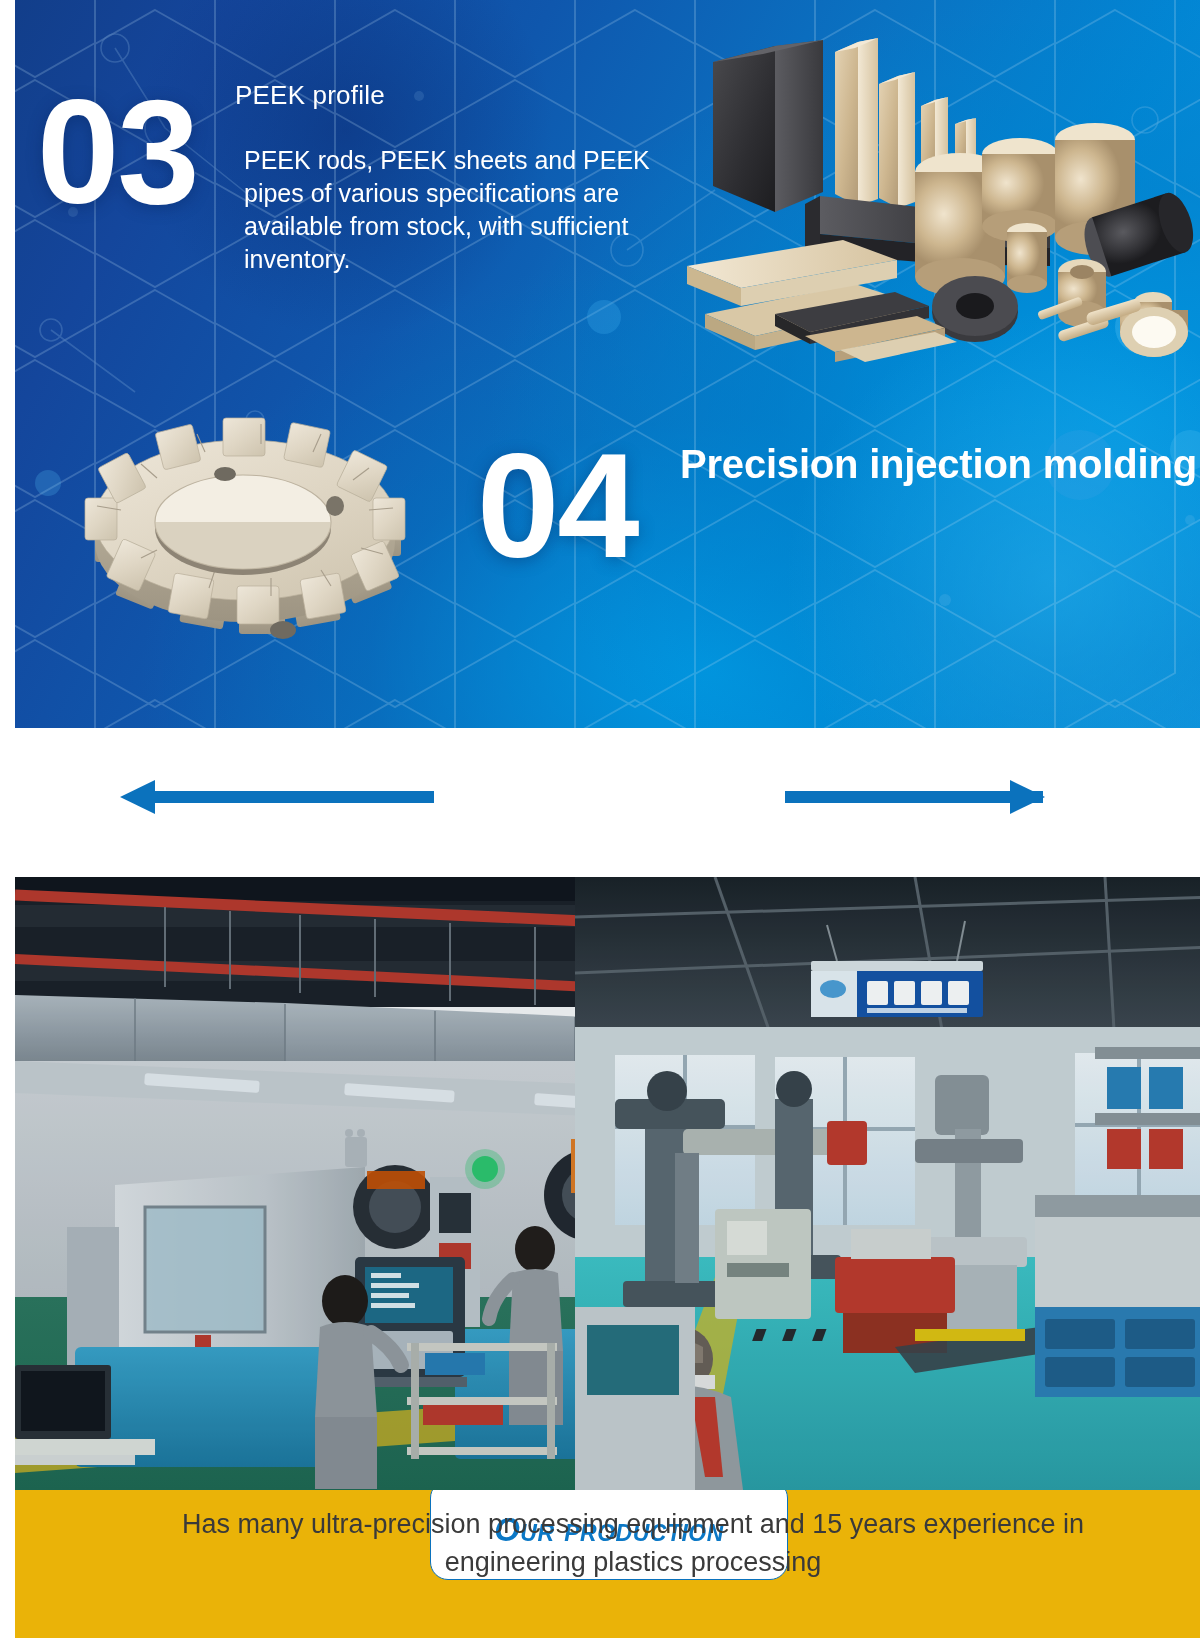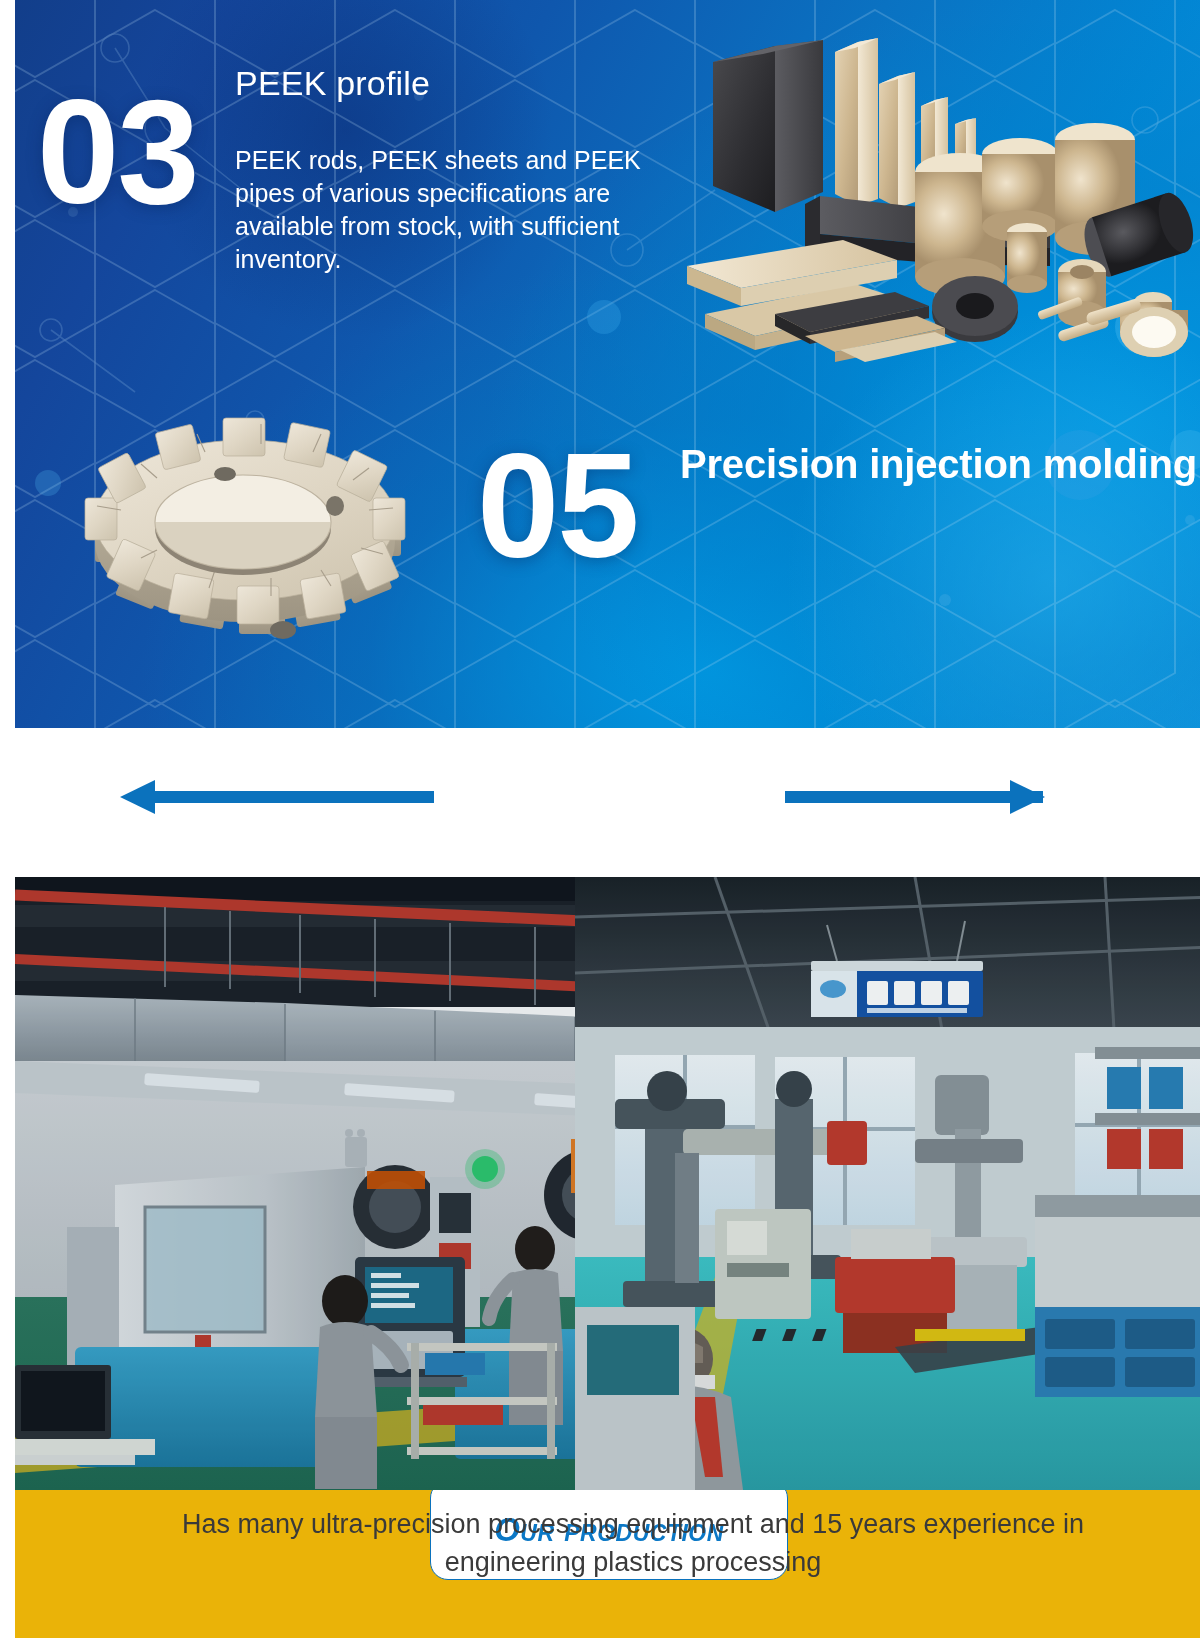--- a/index.html
+++ b/index.html
@@ -30,23 +30,23 @@
     background:rgba(60,170,235,.30); left:572px; top:300px; }
   .dot-4 { position:absolute; width:70px; height:70px; border-radius:50%;
     background:rgba(52,158,228,.30); left:1030px; top:430px; }
   .dot-5 { position:absolute; width:26px; height:26px; border-radius:50%;
     background:rgba(90,200,250,.22); left:20px; top:470px; }
 
   
   .item03-num { position:absolute; left:22px; top:78px; font-size:148px; line-height:1;
     font-weight:700; color:#ffffff; letter-spacing:-2px;
     text-shadow:0 3px 16px rgba(0,30,80,.35); }
-  .item03-title { position:absolute; left:220px; top:64px; font-size:34px;
+  .item03-title { position:absolute; left:220px; top:80px; font-size:26px;
     color:#ffffff; font-weight:400; letter-spacing:.2px; white-space:nowrap; }
-  .item03-desc { position:absolute; left:220px; top:144px; width:430px;
+  .item03-desc { position:absolute; left:229px; top:144px; width:430px;
     font-size:25px; line-height:1.32; color:#ffffff; font-weight:400; }
 
   
   .item04-num { position:absolute; left:462px; top:432px; font-size:148px; line-height:1;
     font-weight:700; color:#ffffff; letter-spacing:-2px;
     text-shadow:0 3px 16px rgba(0,30,80,.35); }
   .item04-title { position:absolute; left:665px; top:442px; font-size:40px;
     color:#ffffff; font-weight:700; letter-spacing:-.2px; white-space:nowrap; }
   .item04-desc { position:absolute; left:665px; top:502px; width:440px;
     font-size:25px; line-height:1.32; color:#ffffff; font-weight:400; }
@@ -413,21 +413,21 @@
         <ellipse cx="-20" cy="-46" rx="11" ry="7" fill="#6f6a60"></ellipse>
         <ellipse cx="90" cy="-14" rx="9" ry="10" fill="#7a7468"></ellipse>
         <ellipse cx="38" cy="110" rx="13" ry="9" fill="#6f6a60"></ellipse>
       </g>
     </svg>
 
     <div class="item03-num nosel">03</div>
     <div class="item03-title nosel">PEEK profile</div>
     <div class="item03-desc nosel">PEEK rods, PEEK sheets and PEEK pipes of various specifications are available from stock, with sufficient inventory.</div>
 
-    <div class="item04-num nosel">05</div>
+    <div class="item04-num nosel">04</div>
     <div class="item04-title nosel">Precision injection molding</div>
   </section>
 
   <section class="strengths">
     <svg class="arrow-svg" width="1200" height="149" viewBox="0 0 1200 149">
 
       <g fill="#0b72bd">
         <polygon points="105,69 140,52 140,86"></polygon>
         <rect x="139" y="63" width="280" height="12"></rect>
       </g>

